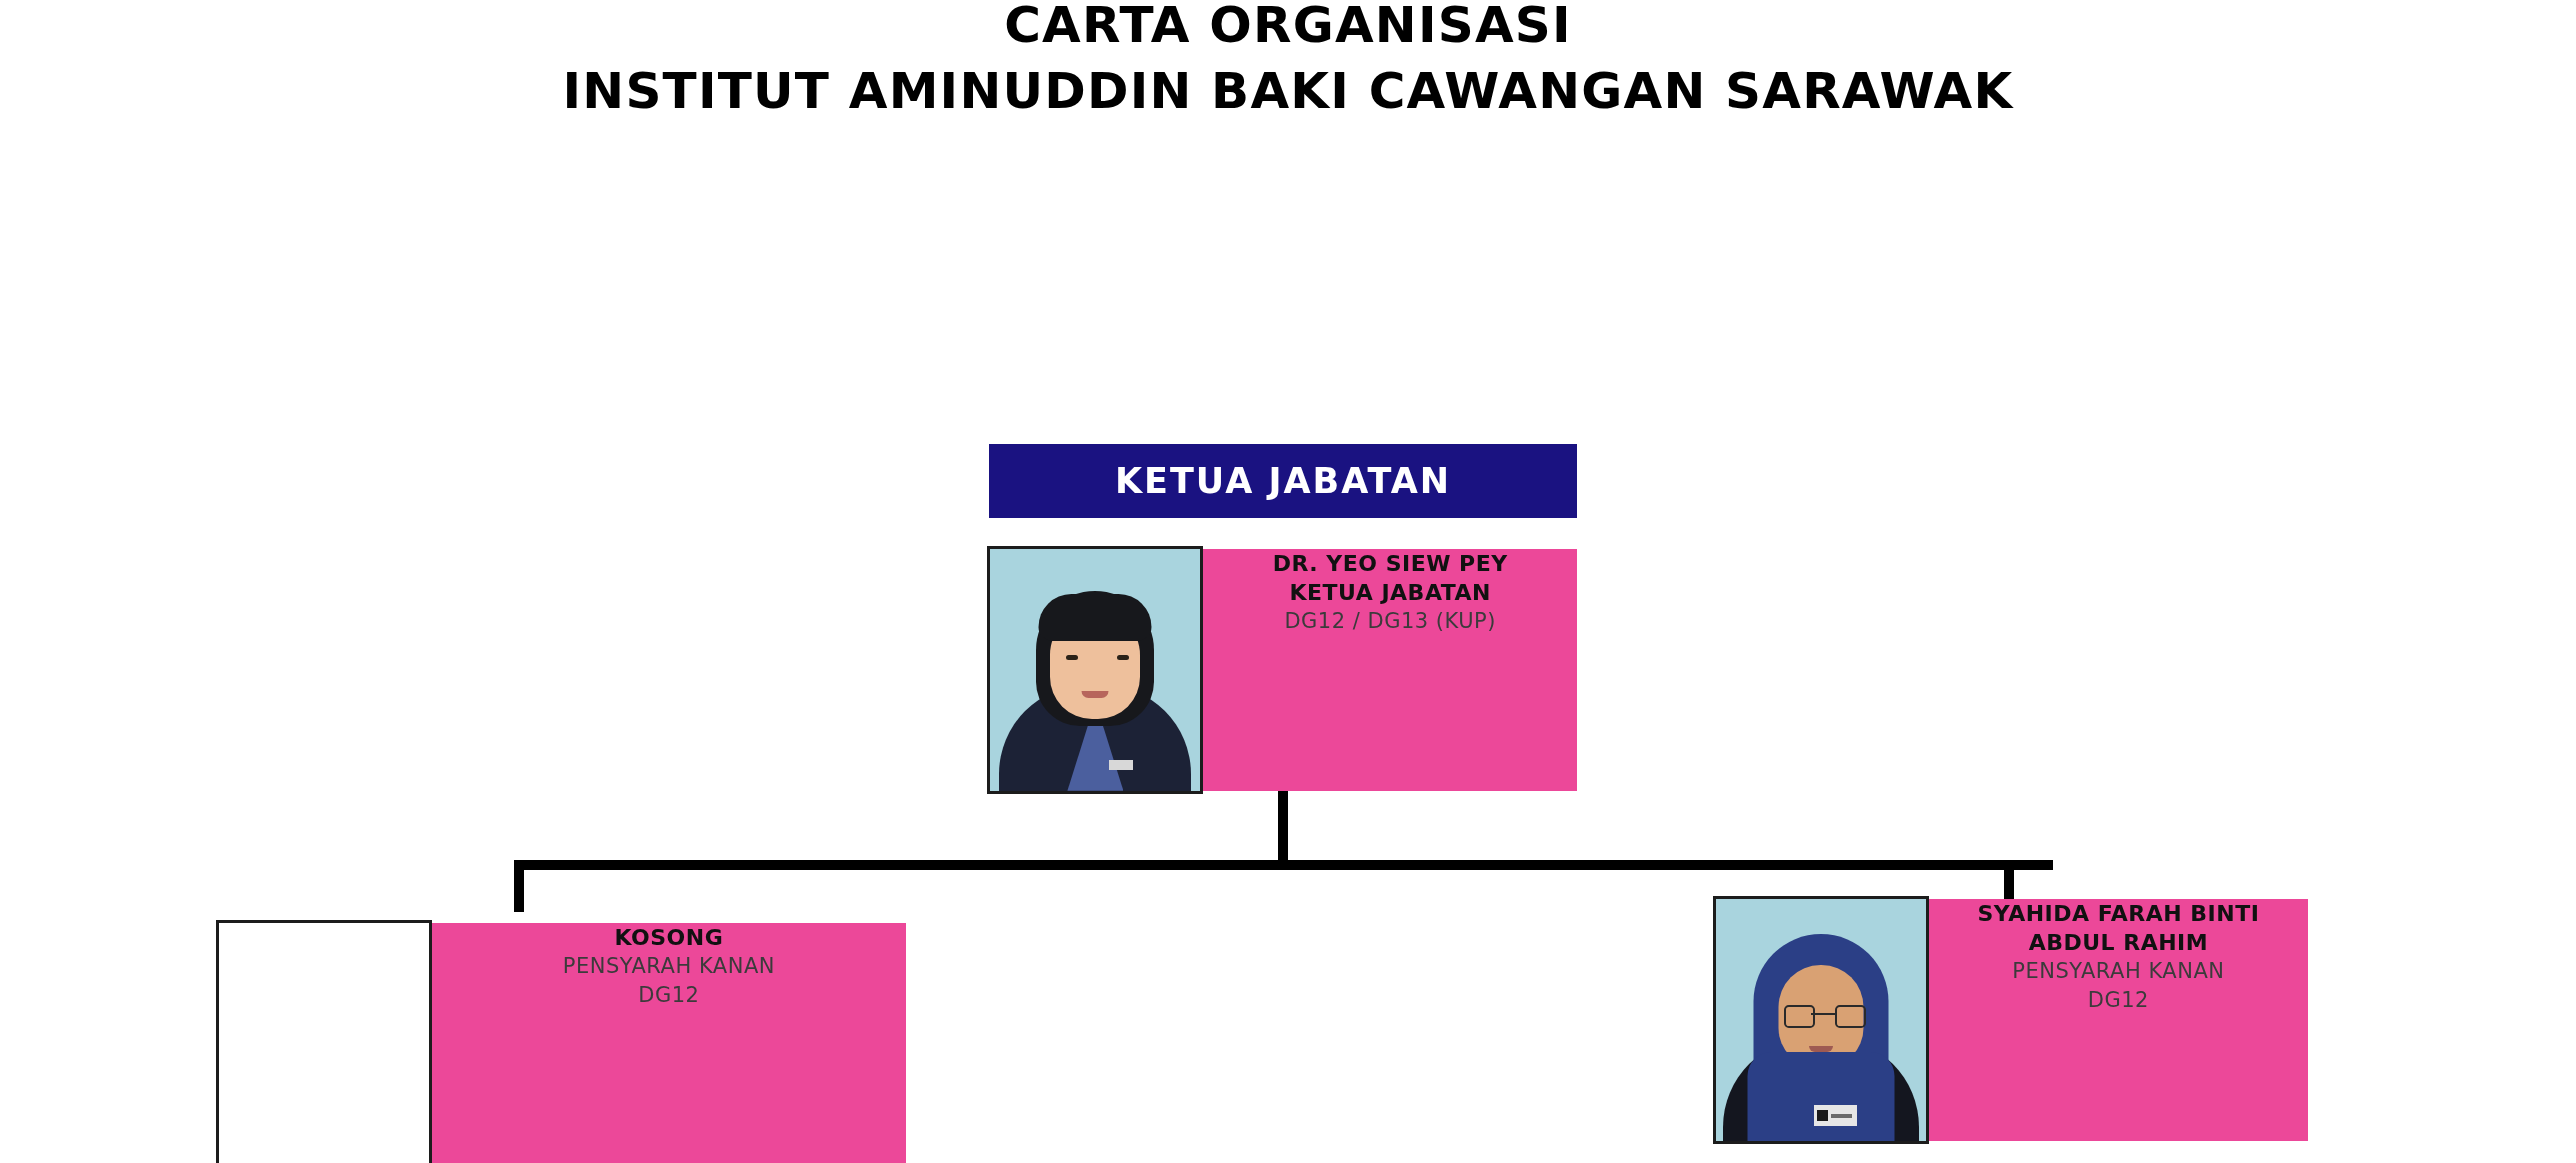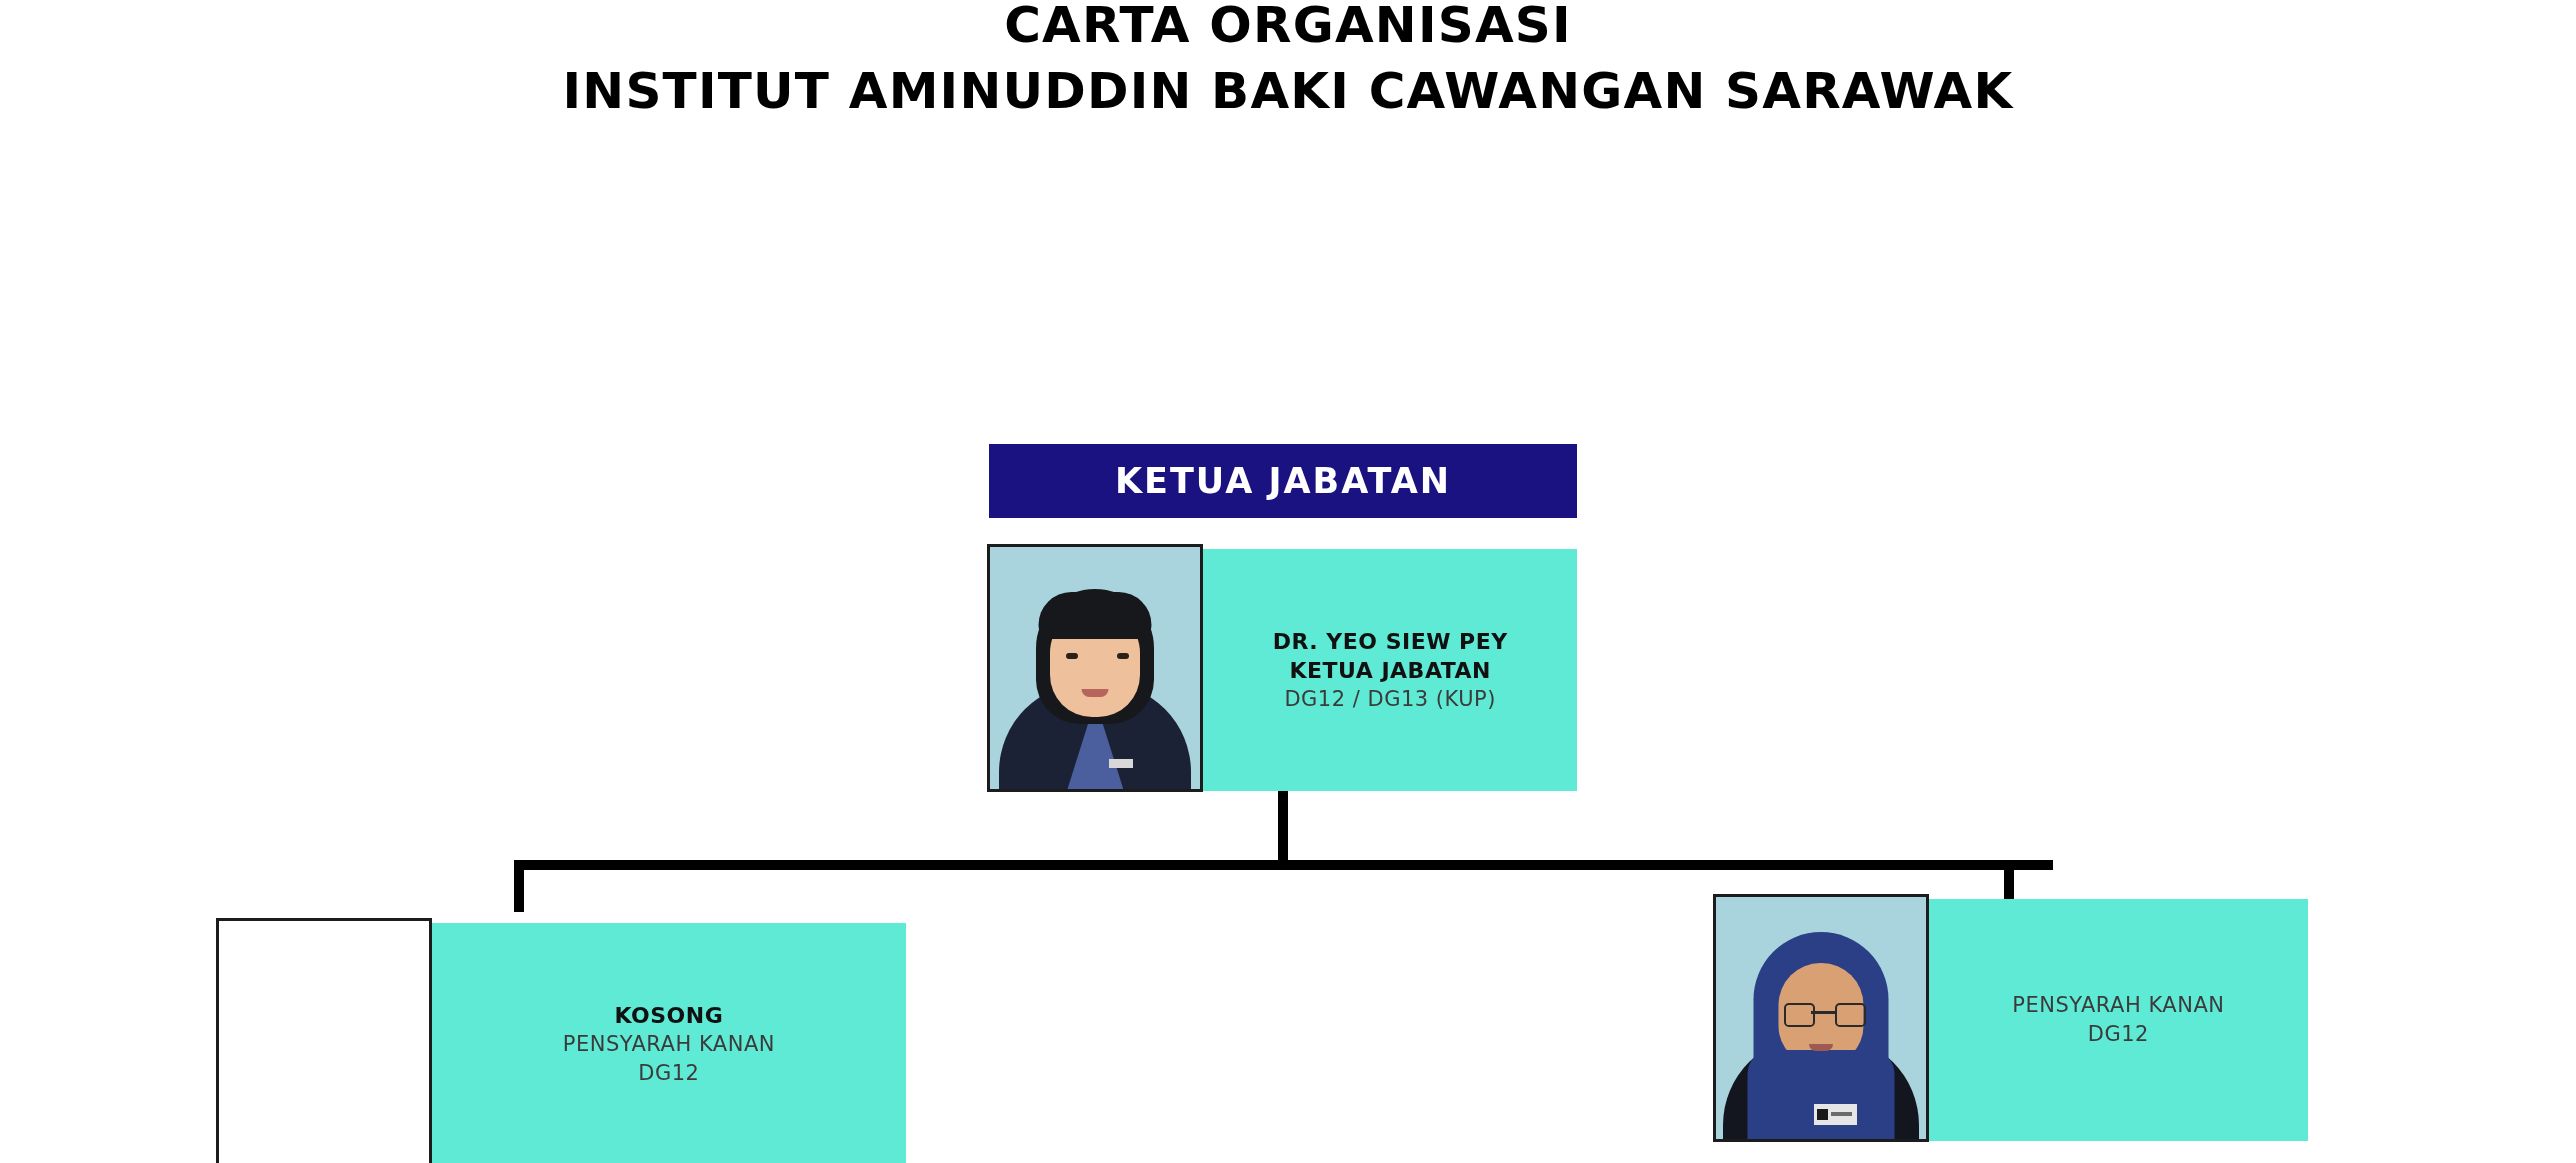--- a/index.html
+++ b/index.html
@@ -52,23 +52,23 @@
   }
   .head-banner-label {
     color: #ffffff;
     font-size: 35px;
     font-weight: bold;
     letter-spacing: 2px;
   }
 
   .card {
     position: absolute;
-    background: #5eead4;
+    background: #ec4899;
     display: flex;
-    align-items: center;
+    align-items: flex-start;
   }
   .card-head {
     left: 989px;
     top: 549px;
     width: 588px;
     height: 242px;
   }
   .photo-frame {
     border: 3.2px solid #1c1c1c;
     background: #a9d4de;
@@ -290,17 +290,18 @@
       <div class="p2-glasses-r"></div>
       <div class="p2-bridge"></div>
       <div class="p2-mouth"></div>
       <div class="p2-badge">
           <i></i>
           <span></span>
         </div>
     </div>
   </div>
   <div class="card-text">
+    <div class="person-name">SYAHIDA FARAH BINTI ABDUL RAHIM</div>
     <div class="person-grade">PENSYARAH KANAN</div>
     <div class="person-grade">DG12</div>
   </div>
 </div>
 
 
 </body></html>

